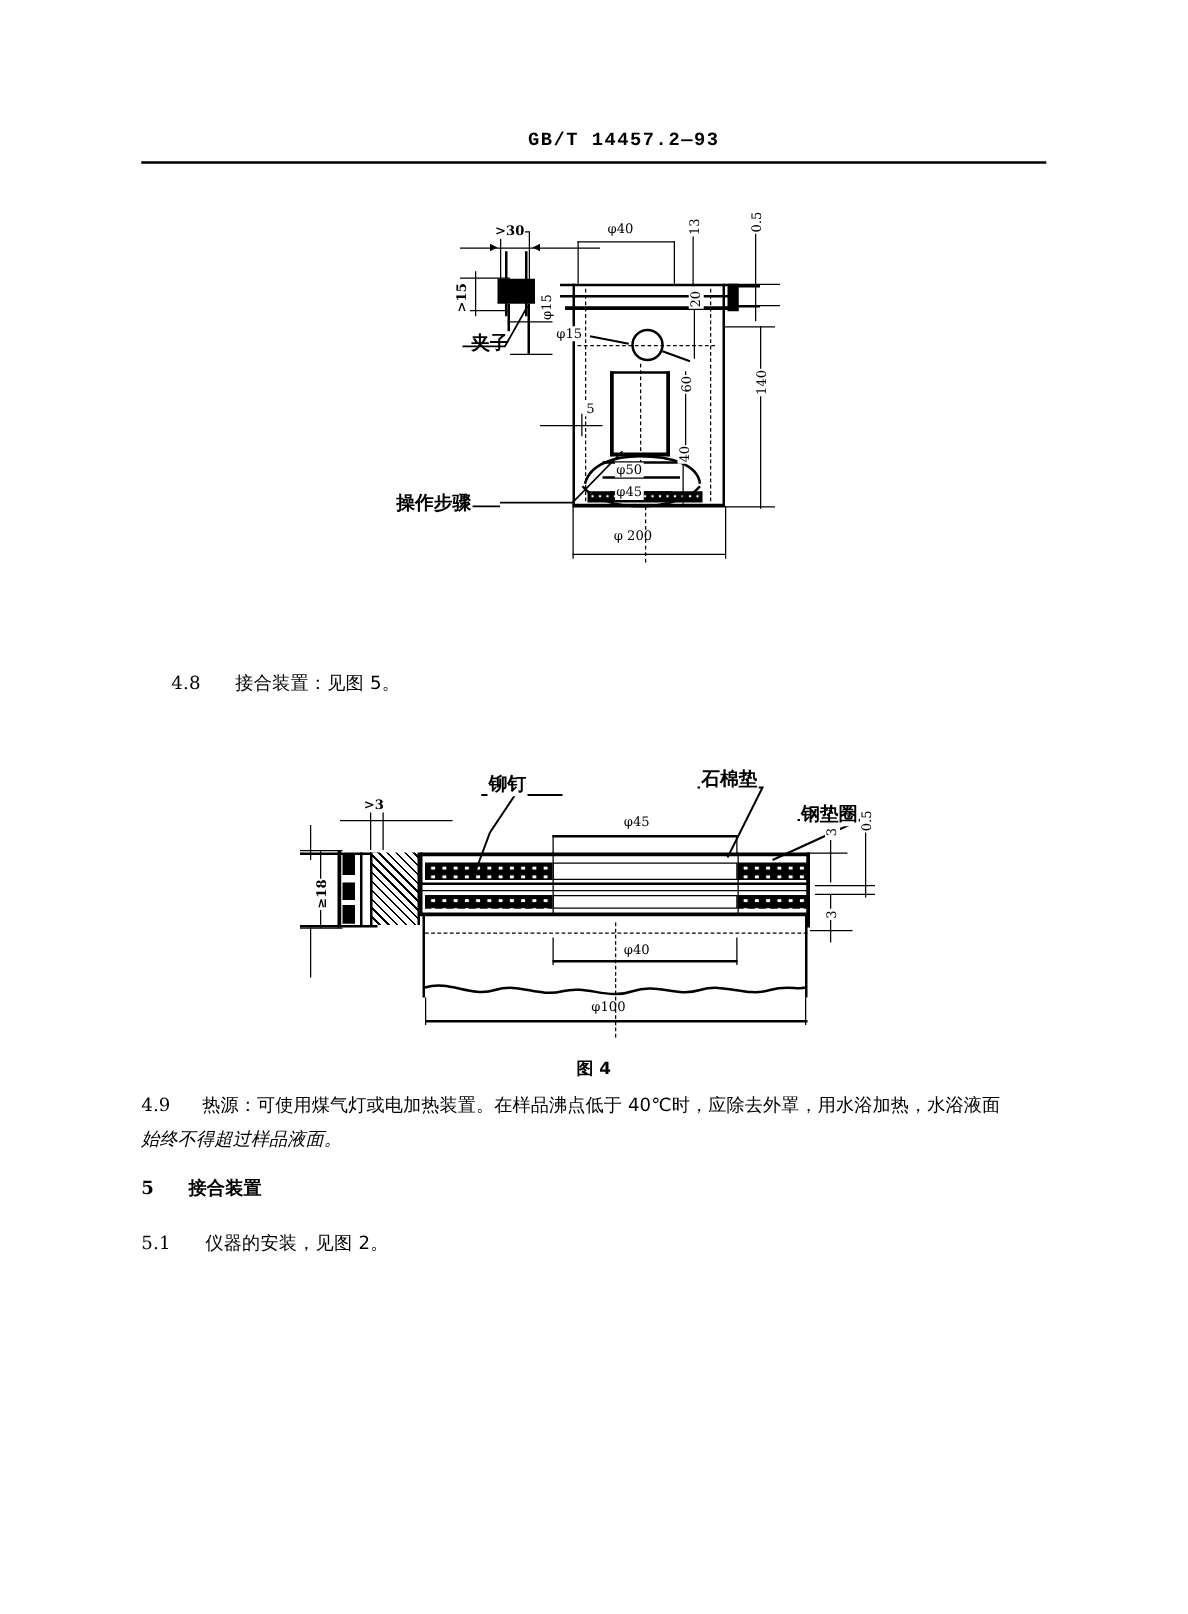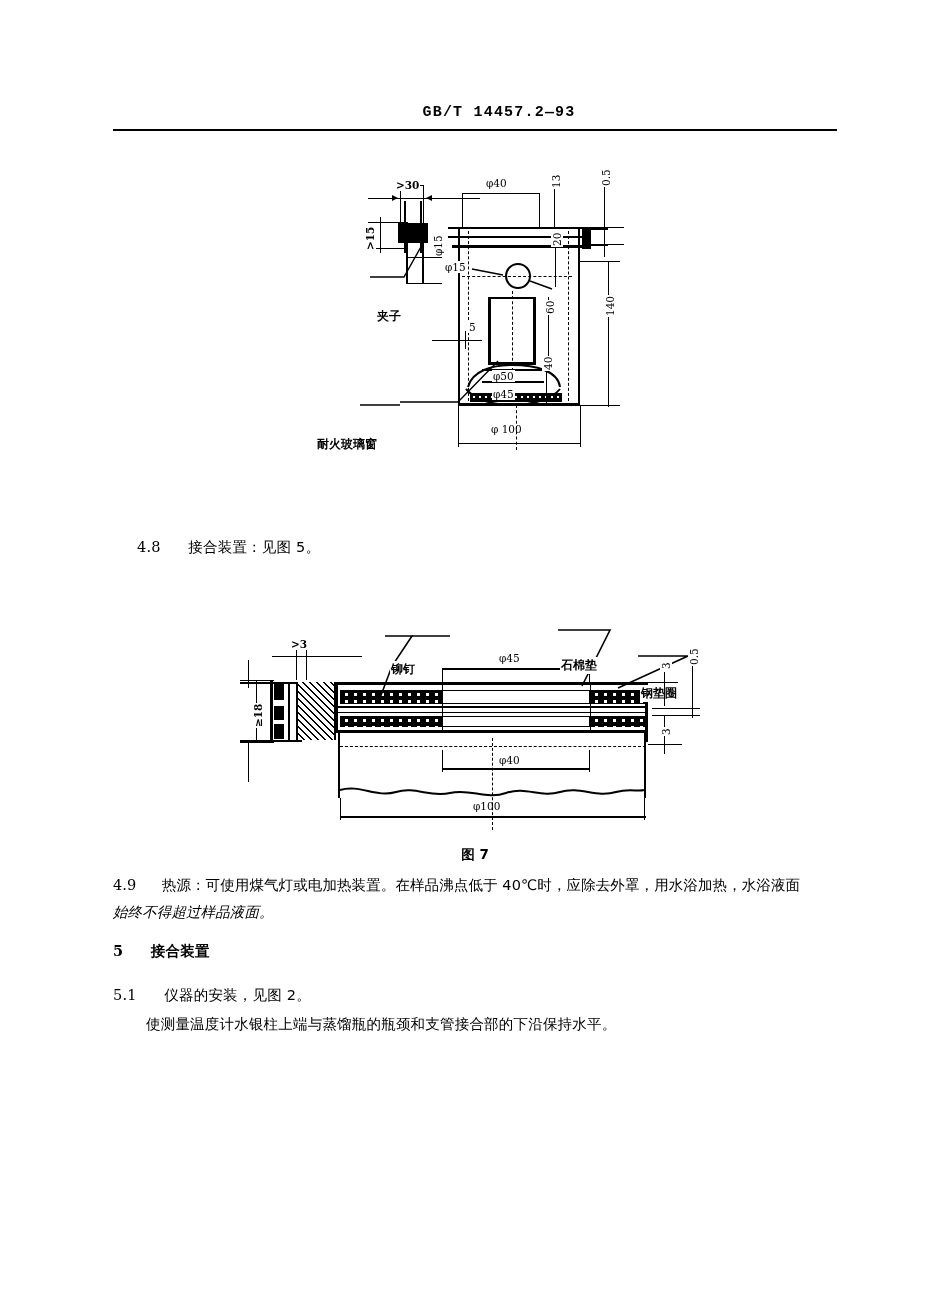--- a/index.html
+++ b/index.html
@@ -98,26 +98,25 @@
     white-space: nowrap;
     background: #fff;
     padding: 0 1px;
   }
   .dimtxt.rot {
     transform-origin: left top;
     transform: rotate(-90deg);
   }
   .lbl {
     position: absolute;
-    font-size: 12px;
+    font-size: 15px;
     font-weight: bold;
     white-space: nowrap;
     background: #fff;
     padding: 0 1px;
-    margin-top: 43px;
   }
   .box  { position: absolute; border: 1px solid #000; box-sizing: border-box; }
   .boxt { position: absolute; border: 2px solid #000; box-sizing: border-box; }
   .solid { position: absolute; background: #000; }
   .circ {
     position: absolute;
     border: 2px solid #000;
     border-radius: 50%;
     box-sizing: border-box;
   }
@@ -215,21 +214,21 @@
     <div class="ln hl2" style="left:148px; top:228px; width:50px;"></div>
 
     <svg class="ov" style="left:0; top:0; width:310px; height:300px;">
       <path d="M60 237 L118 237 L158 196" stroke="#000" stroke-width="1.4" fill="none"></path>
       <path d="M20 240 L60 240" stroke="#000" stroke-width="1.4" fill="none"></path>
     </svg>
 
     <div class="ln vl" style="left:118px; top:240px; height:42px;"></div>
     <div class="ln vl" style="left:240px; top:240px; height:42px;"></div>
     <div class="ln hl" style="left:118px; top:278px; width:122px;"></div>
-    <div class="dimtxt" style="left:150px; top:258px;">φ 100</div>
+    <div class="dimtxt" style="left:150px; top:258px;">φ 200</div>
     <div class="dashv" style="left:176px; top:240px; height:45px;"></div>
 
     <div class="ln hl" style="left:28px; top:33px; width:112px;"></div>
     <div class="arrow-r" style="left:52px; top:30px;"></div>
     <div class="arrow-l" style="left:86px; top:30px;"></div>
     <div class="dimtxt" style="left:55px; top:14px; font-weight:bold;">&gt;30</div>
 
     <div class="ln vl" style="left:40px; top:52px; height:36px;"></div>
     <div class="ln hl" style="left:28px; top:57px; width:40px;"></div>
     <div class="ln hl" style="left:28px; top:83px; width:40px;"></div>
@@ -274,21 +273,21 @@
     <div class="dimtxt" style="left:152px; top:223px;">φ45</div>
 
     <div class="ln vl" style="left:206px; top:204px; height:34px;"></div>
     <div class="dimtxt rot" style="left:202px; top:206px;">40</div>
 
     <div class="lbl" style="left:36px; top:100px;">夹子</div>
     <svg class="ov" style="left:0; top:0; width:310px; height:300px;">
       <path d="M30 112 L64 112 L82 80" stroke="#000" stroke-width="1.4" fill="none"></path>
     </svg>
 
-    <div class="lbl" style="left:-24px; top:228px;">耐火玻璃窗</div>
+    <div class="lbl" style="left:-24px; top:228px;">操作步骤</div>
   </div>
 
 
   <div class="txt" style="left:113px; top:534px;margin-left:24px;">
     <span class="num">4.8</span>
     <span style="display:inline-block;width:18px;"></span>
     <span>接合装置：见图 5。</span>
   </div>
 
   <div class="fig" style="left:240px; top:620px; width:500px; height:210px;">
@@ -387,21 +386,21 @@
                C340 166, 356 178, 376 172 C390 168, 398 172, 404 170" stroke="#000" stroke-width="2" fill="none"></path>
     </svg>
 
     <div class="ln hl2" style="left:100px; top:196px; width:306px;"></div>
     <div class="ln vl" style="left:100px; top:178px; height:22px;"></div>
     <div class="ln vl" style="left:404px; top:178px; height:22px;"></div>
     <div class="dimtxt" style="left:232px; top:180px;">φ100</div>
     <div class="dashv" style="left:252px; top:118px; height:92px;"></div>
   </div>
 
-  <div class="fig-cap" style="top:846px;">图 7</div>
+  <div class="fig-cap" style="top:846px;">图 4</div>
 
   <div class="para" style="left:113px; top:872px; width:730px;">
     <div style="white-space:nowrap;">
       <span class="num">4.9</span>
       <span style="display:inline-block;width:16px;"></span>
       <span>热源：可使用煤气灯或电加热装置。在样品沸点低于 40℃时，应除去外罩，用水浴加热，水浴液面</span>
     </div>
     <div style="white-space:nowrap;font-style:italic;">
       <span>始终不得超过样品液面。</span>
     </div>
@@ -411,15 +410,14 @@
     <span class="num">5</span>
     <span style="display:inline-block;width:17px;"></span>
     <span>接合装置</span>
   </div>
 
   <div class="txt" style="left:113px; top:982px;">
     <span class="num">5.1</span>
     <span style="display:inline-block;width:18px;"></span>
     <span>仪器的安装，见图 2。</span>
   </div>
-  <div class="txt" style="left:146px; top:1011px;">使测量温度计水银柱上端与蒸馏瓶的瓶颈和支管接合部的下沿保持水平。</div>
 
 </div>
 
 </body></html>

